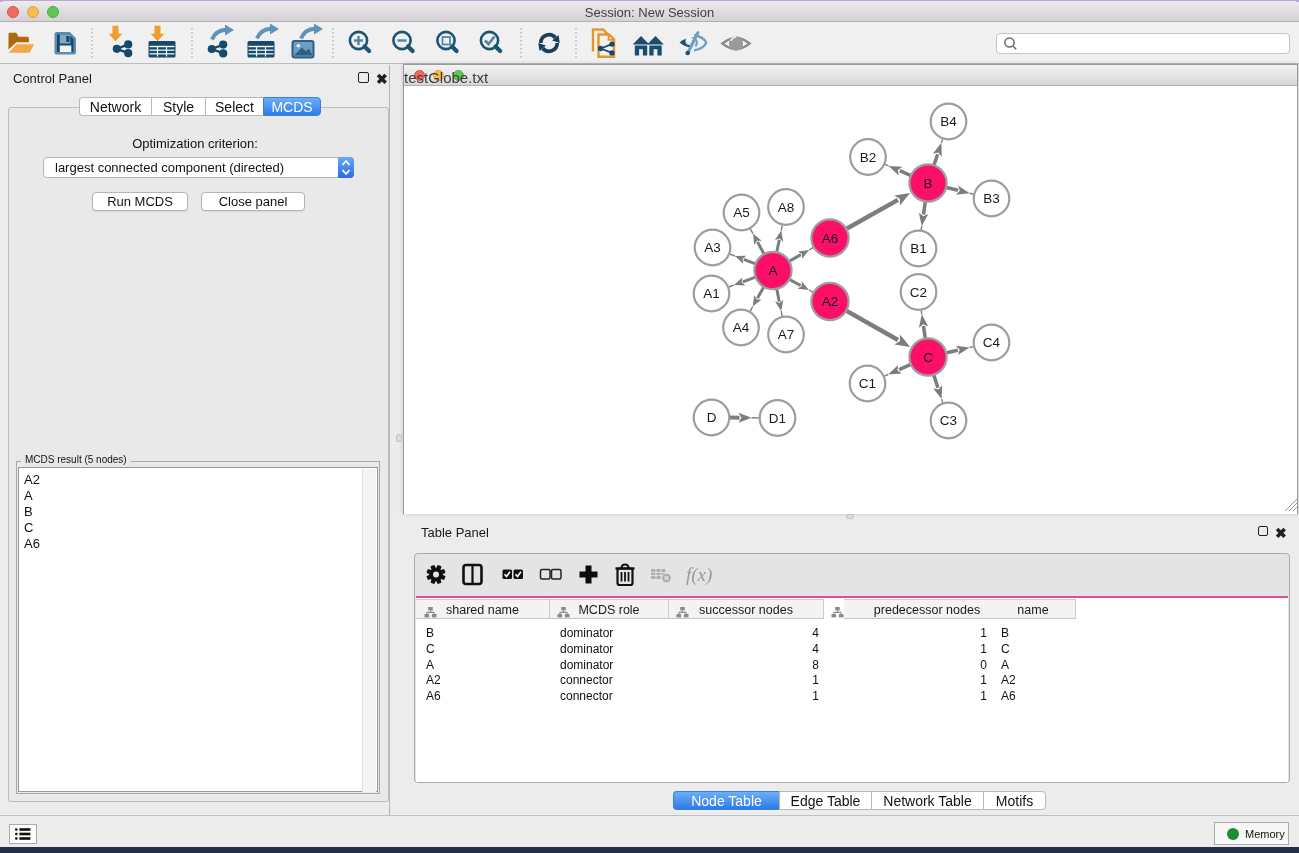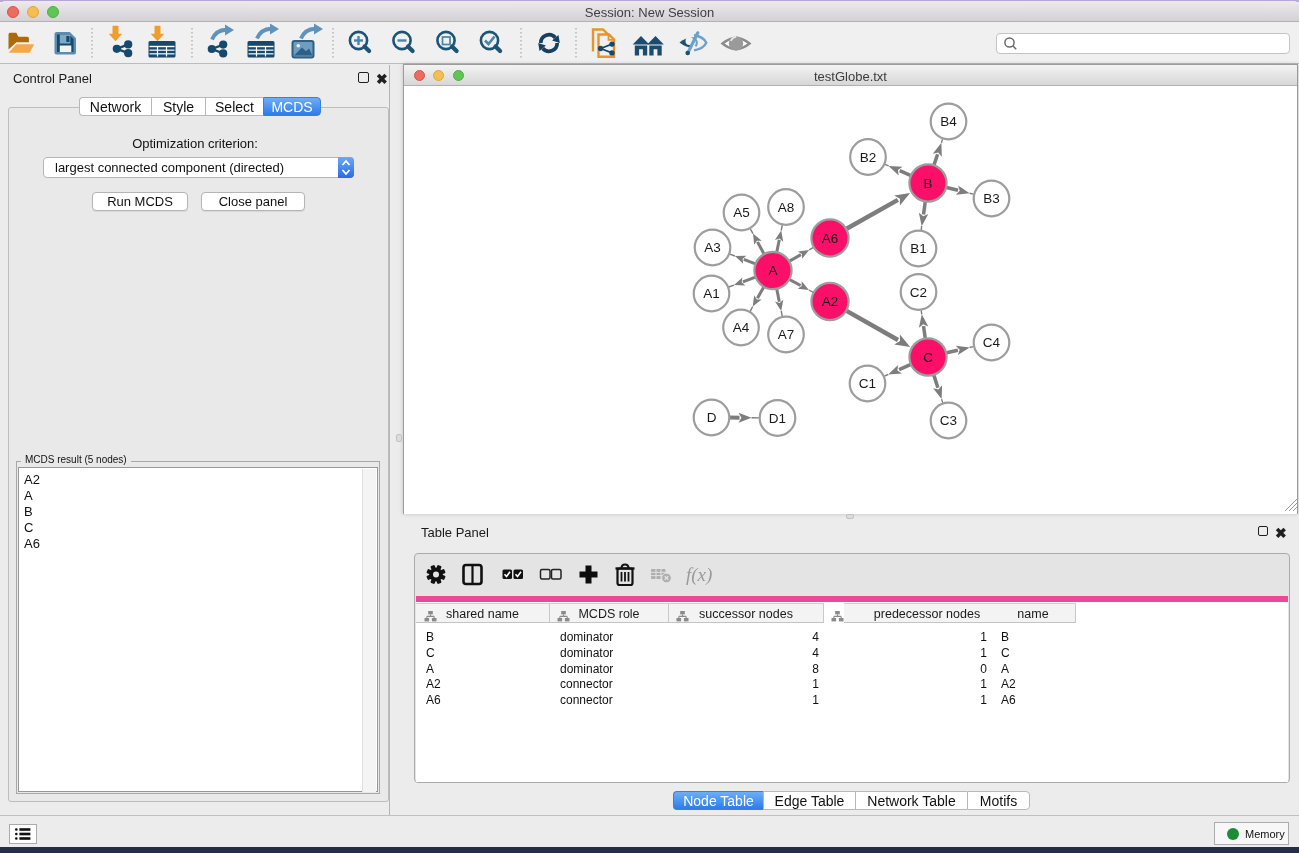--- a/index.html
+++ b/index.html
@@ -48,28 +48,28 @@
   font-size:10px; color:#111; }
 #resultList { position:absolute; left:18px; top:402px; width:360px; height:325px; background:#fff;
   border:1px solid #989898; font-size:13px; color:#111; }
 #resultScroll { position:absolute; right:1px; top:1px; width:14px; height:323px;
   background:#f4f4f4; border-left:1px solid #e0e0e0; }
 
 #netwin { left:403px; top:64px; width:895px; height:450px;
   border:1px solid #9b9b9b; background:#fff; box-shadow:0 0 4px rgba(0,0,0,0.18); }
 #netTitle { position:absolute; left:0; top:0; width:100%; height:21px;
   background:linear-gradient(#f3f3f3,#d7d7d7); border-bottom:1px solid #b1b1b1; }
-#netTitle .title { position:absolute; left:0; right:0; top:4px; text-align:center; font-size:13px; color:#3c3c3c; }
+#netTitle .title { position:absolute; left:0; right:0; top:4px; font-size:15px; color:#3c3c3c; }
 #canvas { position:absolute; left:0; top:22px; width:893px; height:427px; background:#fff; }
 
 #tpHeader { position:absolute; left:421px; top:525px; font-size:13px; color:#1a1a1a; }
 #tpBox { left:414px; top:553px; width:876px; height:230px; background:#e4e4e4;
   border:1px solid #ababab; border-radius:4px; }
 #tpToolbar { position:absolute; left:0; top:0; width:100%; height:42px; }
-#tpTable { position:absolute; left:1px; top:42px; width:872px; height:186px; background:#fff; border-top:6px solid #ec4899; }
+#tpTable { position:absolute; left:1px; top:42px; width:872px; height:186px; background:#fff; border-top:2px solid #ec4899; }
 #tpTable .hdr { position:absolute; left:0; top:1px; height:20px; background:#f3f3f3;
   border-top:1px solid #cfcfcf; border-bottom:1px solid #c4c4c4; border-right:1px solid #c9c9c9;
   font-size:12.5px; color:#1a1a1a; text-align:center; line-height:20px; }
 .cell { position:absolute; font-size:12px; color:#111; }
 
 #bottomTabs { position:absolute; left:673px; top:791px; }
 
 #statusbar { left:0; top:815px; width:1299px; height:32px; background:#ececec; border-top:1px solid #c0c0c0; }
 #listBtn { position:absolute; left:9px; top:824px; width:28px; height:20px; background:#fdfdfd;
   border:1px solid #ababab; }
@@ -429,21 +429,21 @@
 <div class="cell" style="left:471px; width:100px; top:75.2px; text-align:right;">1</div>
 <div class="cell" style="left:585px; top:75.2px;">A2</div>
 <div class="cell" style="left:10px; top:91.0px;">A6</div>
 <div class="cell" style="left:144px; top:91.0px;">connector</div>
 <div class="cell" style="left:303px; width:100px; top:91.0px; text-align:right;">1</div>
 <div class="cell" style="left:471px; width:100px; top:91.0px; text-align:right;">1</div>
 <div class="cell" style="left:585px; top:91.0px;">A6</div>
   </div>
 </div>
 <div id="bottomTabs" class="seg">
-  <span class="sel" style="width:90px;">Node Table</span>
+  <span class="sel" style="width:106px;">Node Table</span>
     <span style="width:92px;">Edge Table</span>
     <span style="width:112px;">Network Table</span>
     <span style="width:63px;">Motifs</span>
 </div>
 <div class="abs" id="statusbar"></div>
 <div id="listBtn">
     <svg width="26" height="18" viewBox="0 0 26 18" style="position:absolute;left:0;top:0">
 <g fill="#111">
         <rect x="5" y="3.2" width="2.6" height="2.6" rx="1.2"></rect>
         <rect x="5" y="7.7" width="2.6" height="2.6" rx="1.2"></rect>

